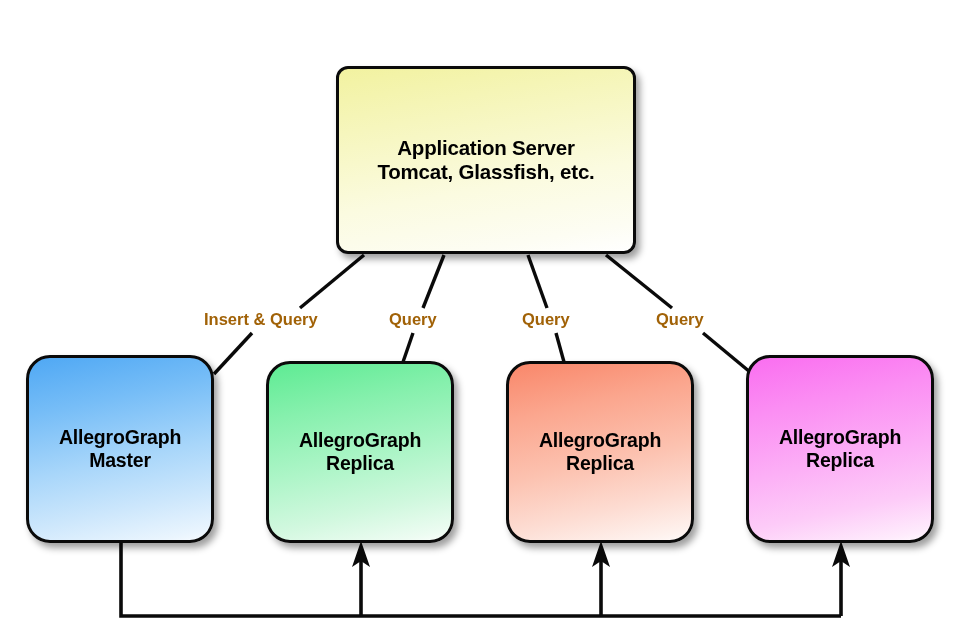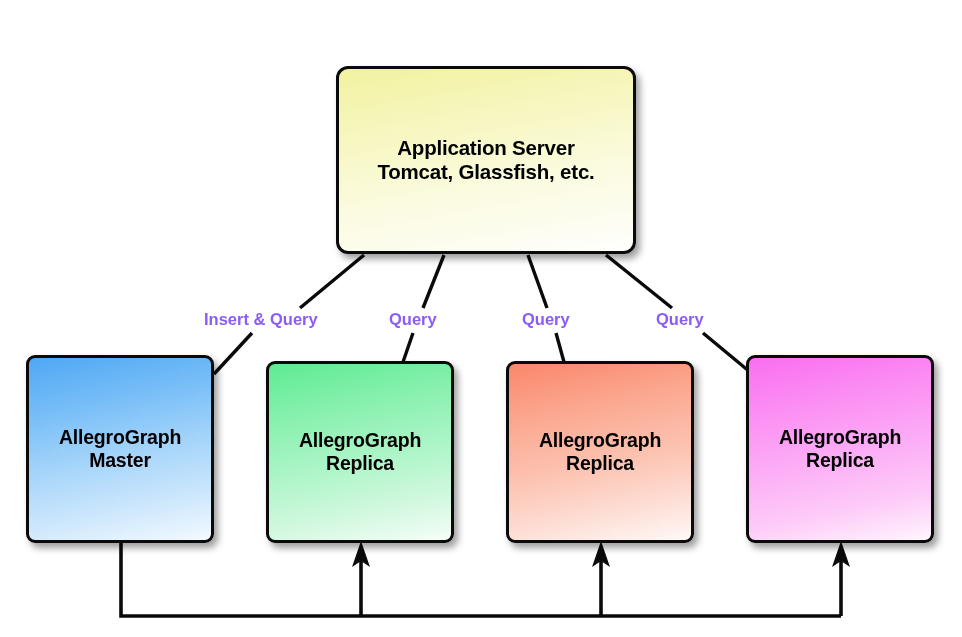--- a/index.html
+++ b/index.html
@@ -14,21 +14,21 @@
     position: relative;
     width: 962px;
     height: 637px;
     background: #ffffff;
     overflow: hidden;
   }
   .node {
     position: absolute;
     box-sizing: border-box;
     border: 3px solid #0a0a0a;
-    border-radius: 9px;
+    border-radius: 24px;
     box-shadow: 4px 5px 7px rgba(0,0,0,0.38);
     display: flex;
     align-items: center;
     justify-content: center;
     text-align: center;
     z-index: 5;
   }
   .node .label {
     font-weight: bold;
     color: #000000;
@@ -80,21 +80,21 @@
     position: absolute;
     left: 0; top: 0;
     width: 962px;
     height: 637px;
     z-index: 2;
   }
   .edge-label {
     position: absolute;
     font-size: 16.5px;
     font-weight: bold;
-    color: #8b5cf6;
+    color: #a16207;
     white-space: nowrap;
     z-index: 9;
     background: #ffffff;
     padding: 0 3px;
   }
 </style>
 </head>
 <body>
 
 <div id="canvas">

